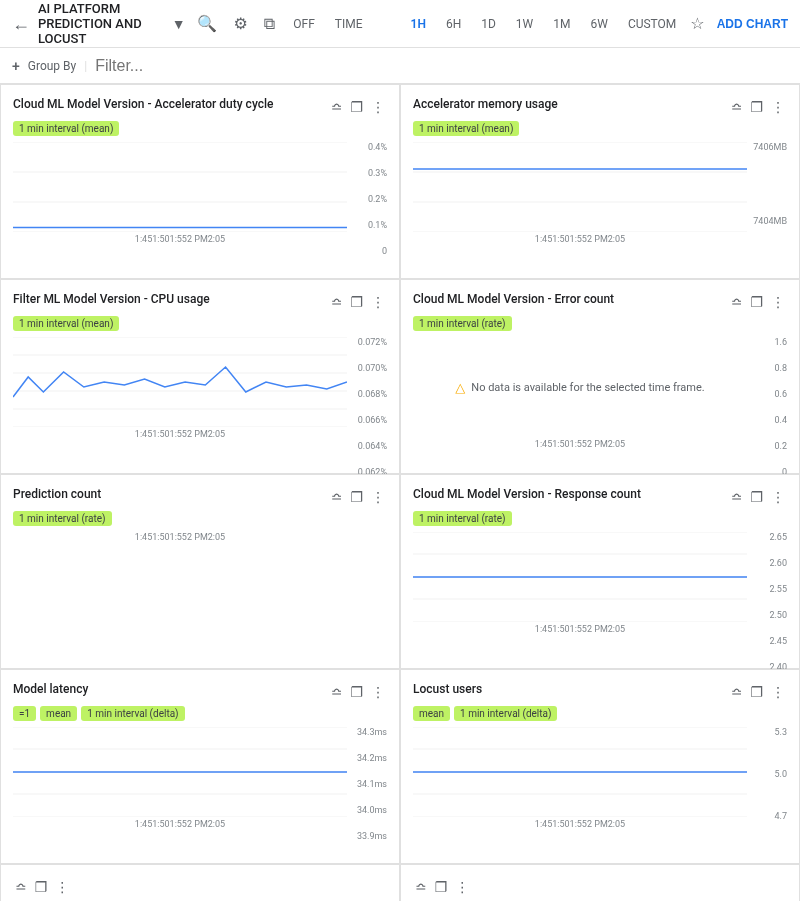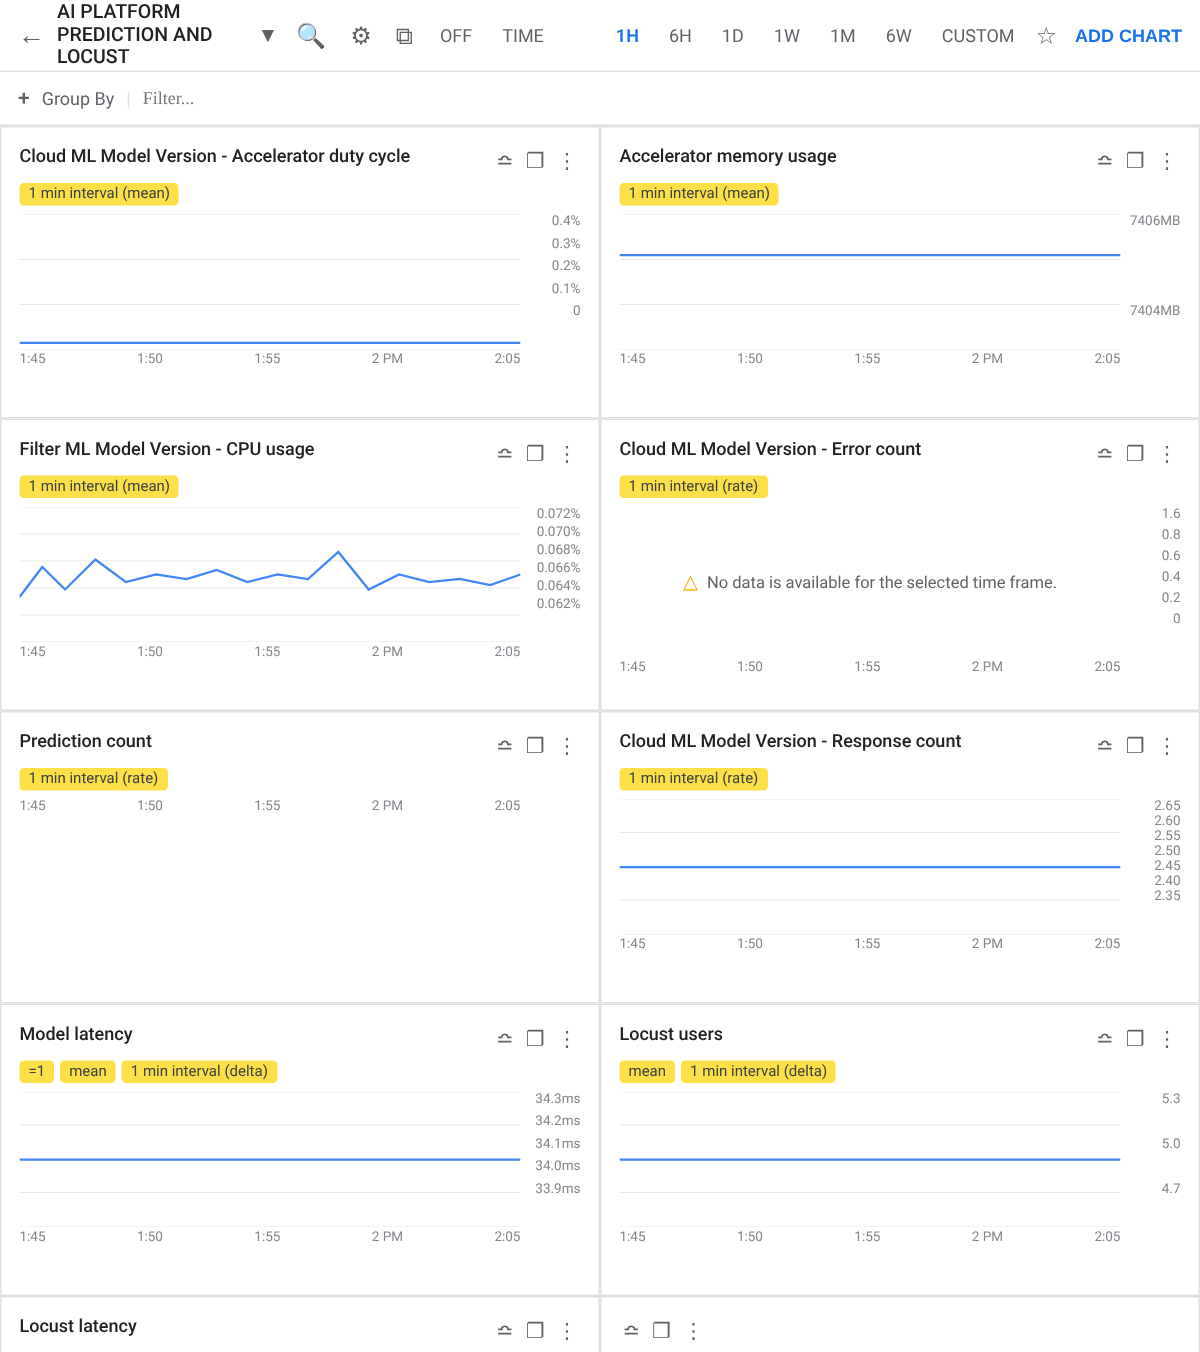--- a/index.html
+++ b/index.html
@@ -22,56 +22,56 @@
       border: none; background: none; cursor: pointer; margin-left: 4px;
     }
     .star-icon { color: #5f6368; font-size: 16px; cursor: pointer; }
 
     
     .filter-bar {
       display: flex; align-items: center; height: 36px;
       background: #fff; border-bottom: 1px solid #e0e0e0;
       padding: 0 12px; gap: 8px; font-size: 12px; color: #5f6368;
     }
-    .filter-input { border: none; outline: none; font-size: 12px; color: #c2410c; flex: 1; font-family: Liberation Serif, serif; }
+    .filter-input { border: none; outline: none; font-size: 16px; color: #c2410c; flex: 1; }
 
     
     .charts-grid {
       display: grid; grid-template-columns: 1fr 1fr;
       gap: 0; padding: 0;
     }
     .chart-card {
       background: #fff; border: 1px solid #e0e0e0;
       padding: 12px 12px 8px 12px; min-height: 195px;
       position: relative;
     }
     .chart-header { display: flex; align-items: flex-start; justify-content: flex-start; margin-bottom: 4px; }
     .chart-title { font-size: 12px; font-weight: 500; color: #202124; flex: 1; }
     .chart-actions { display: flex; gap: 4px; align-items: center; }
     .chart-action-btn { color: #5f6368; cursor: pointer; font-size: 14px; padding: 2px; }
     .chart-tags { display: flex; gap: 4px; margin-bottom: 6px; flex-wrap: wrap; }
     .chart-tag {
-      background: #fde047; border-radius: 3px; padding: 2px 6px;
+      background: #bef264; border-radius: 3px; padding: 2px 6px;
       font-size: 10px; color: #3c4043; display: flex; align-items: center; gap: 3px;
     }
 
     
     .chart-area { position: relative; width: 100%; }
 
     
     .y-axis-labels {
       position: absolute; right: 0; top: 0; bottom: 20px;
       display: flex; flex-direction: column; justify-content: space-between;
-      align-items: flex-end; font-size: 9px; color: #80868b;
+      align-items: flex-end; font-size: 9px; color: #80868b; gap: 16px;
     }
     .chart-with-yaxis { position: relative; padding-right: 40px; }
 
     
     .x-axis-labels {
-      display: flex; justify-content: space-between;
+      display: flex; justify-content: center;
       font-size: 9px; color: #80868b; margin-top: 2px; padding-right: 40px;
     }
 
     
     .no-data {
       display: flex; align-items: center; justify-content: center;
       height: 100px; font-size: 11px; color: #5f6368; gap: 6px;
     }
 
     
@@ -403,21 +403,20 @@
       <div class="x-axis-labels">
         <span>1:45</span>
         <span>1:50</span>
         <span>1:55</span>
         <span>2 PM</span>
         <span>2:05</span>
       </div>
     </div>
     <div class="chart-card">
       <div class="chart-header">
-        <div class="chart-title">Locust latency</div>
         <div class="chart-actions">
           <span class="chart-action-btn">≏</span>
           <span class="chart-action-btn">❐</span>
           <span class="chart-action-btn">⋮</span>
         </div>
       </div>
     </div>
     <div class="chart-card">
       <div class="chart-header">
         <div class="chart-actions">

